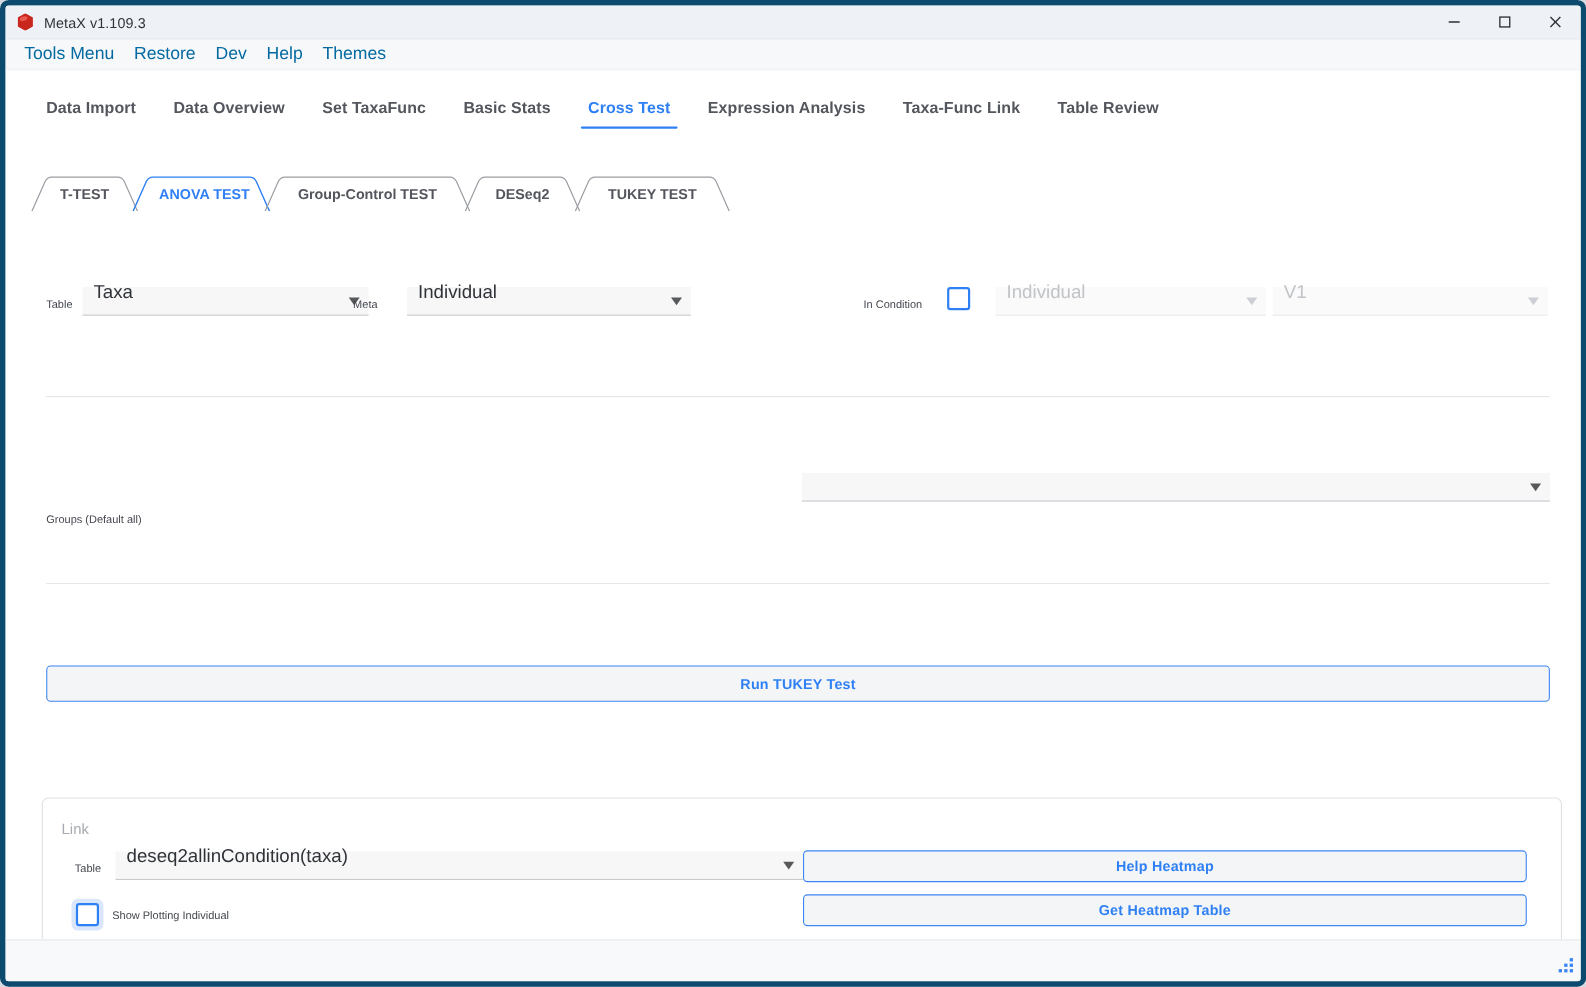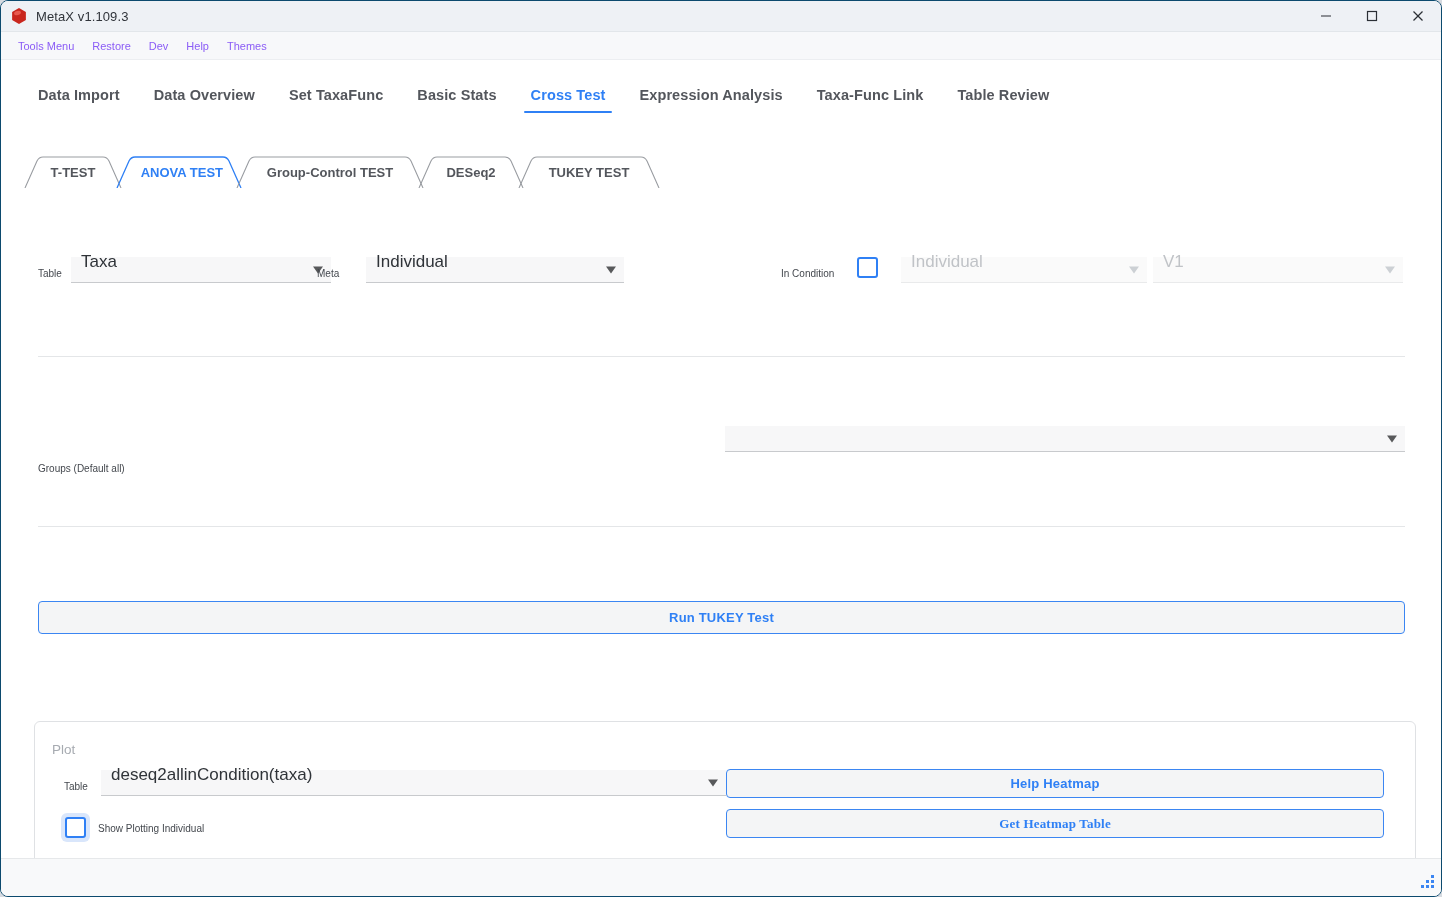--- a/index.html
+++ b/index.html
@@ -7,21 +7,21 @@
     width: 1442px; height: 897px;
     background: #d6dae0;
     font-family: "Liberation Sans", sans-serif;
     overflow: hidden;
   }
   #window {
     position: absolute;
     left: 0; top: 0;
     width: 1442px; height: 897px;
     background: #ffffff;
-    border: 1px solid #0c4a6e;
+    border: 5px solid #0c4a6e;
     border-radius: 8px;
     overflow: hidden;
     display: flex;
     flex-direction: column;
   }
 
   
   #titlebar {
     height: 31px;
     flex: 0 0 31px;
@@ -69,22 +69,22 @@
   #menubar {
     height: 28px;
     flex: 0 0 28px;
     background: #f7f8fa;
     display: flex;
     align-items: center;
     padding-left: 8px;
     border-bottom: 1px solid #eceef1;
   }
   .menu-item {
-    font-size: 11px;
-    color: #8b5cf6;
+    font-size: 16px;
+    color: #0369a1;
     padding: 3px 9px;
     border-radius: 3px;
     white-space: nowrap;
   }
 
   
   #body-area {
     flex: 1 1 auto;
     background: #ffffff;
     position: relative;
@@ -392,40 +392,40 @@
     </div>
 
     <div class="hsep" style="left:37px;top:466px;width:1367px;"></div>
 
     <div class="btn-outline" style="position:absolute;left:37px;top:541px;width:1367px;height:33px;">
       <span>Run TUKEY Test</span>
     </div>
 
     <div id="plot-card">
 
-      <div id="plot-card-title">Plot</div>
+      <div id="plot-card-title">Link</div>
 
       <div style="position:absolute;left:29px;top:59px;" class="lbl-static">Table</div>
 
       <div class="combo" style="position:absolute;left:66px;top:48px;width:625px;">
         <span>deseq2allinCondition(taxa)</span>
         <span class="arrow"></span>
       </div>
 
       <div class="checkbox-halo" style="position:absolute;left:26px;top:91px;">
         <div class="checkbox"></div>
       </div>
 
       <div style="position:absolute;left:63px;top:101px;" class="lbl-static">Show Plotting Individual</div>
 
       <div class="btn-outline" style="position:absolute;left:691px;top:47px;width:658px;height:29px;">
         <span>Help Heatmap</span>
       </div>
 
-      <div class="btn-outline" style="position:absolute;left:691px;top:87px;width:658px;height:29px;font-family:Liberation Serif, serif;">
+      <div class="btn-outline" style="position:absolute;left:691px;top:87px;width:658px;height:29px;">
         <span>Get Heatmap Table</span>
       </div>
 
     </div>
 
   </div>
 
   <div id="statusbar">
     <div id="resize-grip">
       <i style="left:12px;top:0px;"></i>

